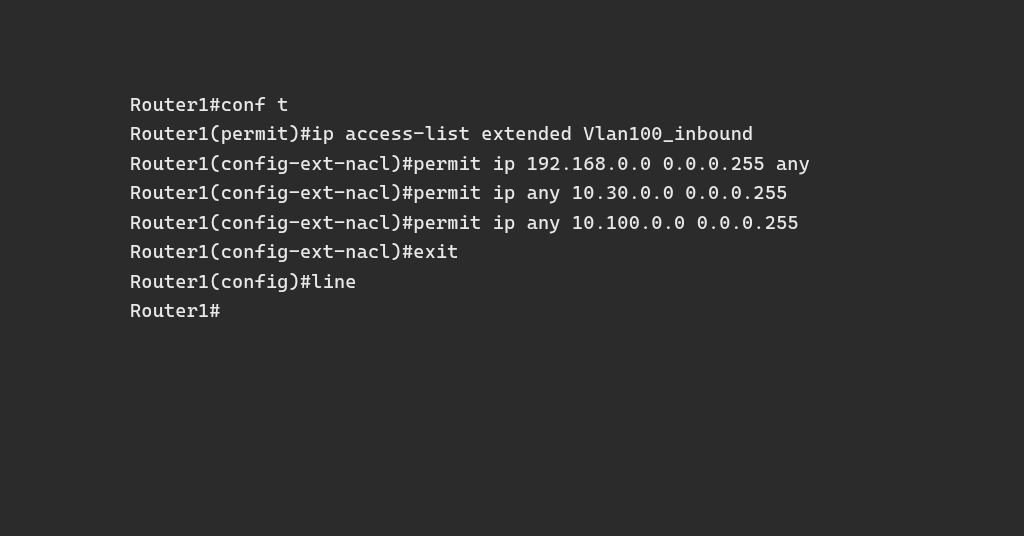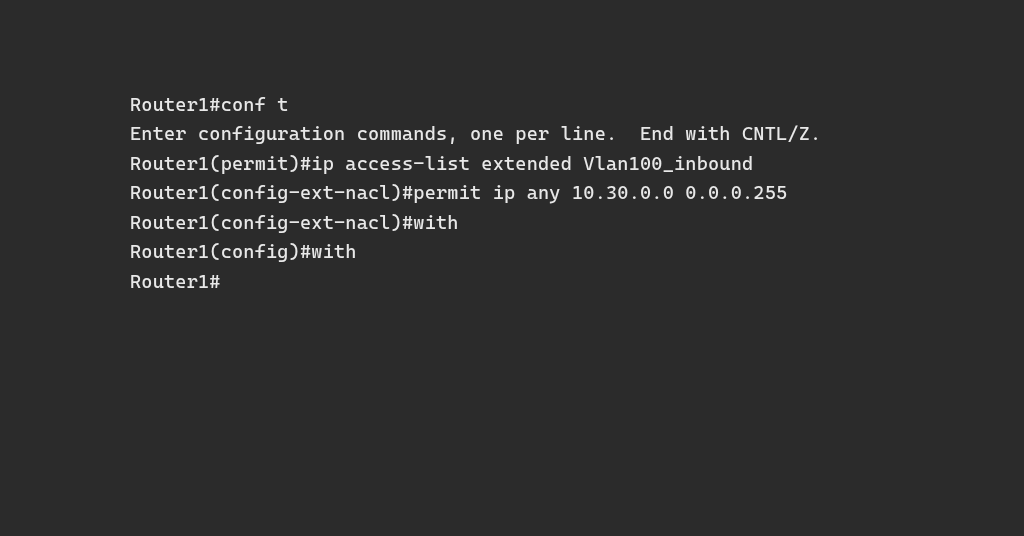--- a/index.html
+++ b/index.html
@@ -21,19 +21,20 @@
     }
     .terminal-line {
       white-space: pre;
     }
   </style>
 </head>
 <body>
 
 <div>
   <div class="terminal-line">Router1#conf t</div>
-  <div class="terminal-line">Enter configuration commands, one per line.  End with CNTL/Z.</div>
   <div class="terminal-line">Router1(permit)#ip access-list extended Vlan100_inbound</div>
+  <div class="terminal-line">Router1(config-ext-nacl)#permit ip 192.168.0.0 0.0.0.255 any</div>
   <div class="terminal-line">Router1(config-ext-nacl)#permit ip any 10.30.0.0 0.0.0.255</div>
-  <div class="terminal-line">Router1(config-ext-nacl)#with</div>
-  <div class="terminal-line">Router1(config)#with</div>
+  <div class="terminal-line">Router1(config-ext-nacl)#permit ip any 10.100.0.0 0.0.0.255</div>
+  <div class="terminal-line">Router1(config-ext-nacl)#exit</div>
+  <div class="terminal-line">Router1(config)#line</div>
   <div class="terminal-line">Router1#</div>
 </div>
 
 </body></html>

